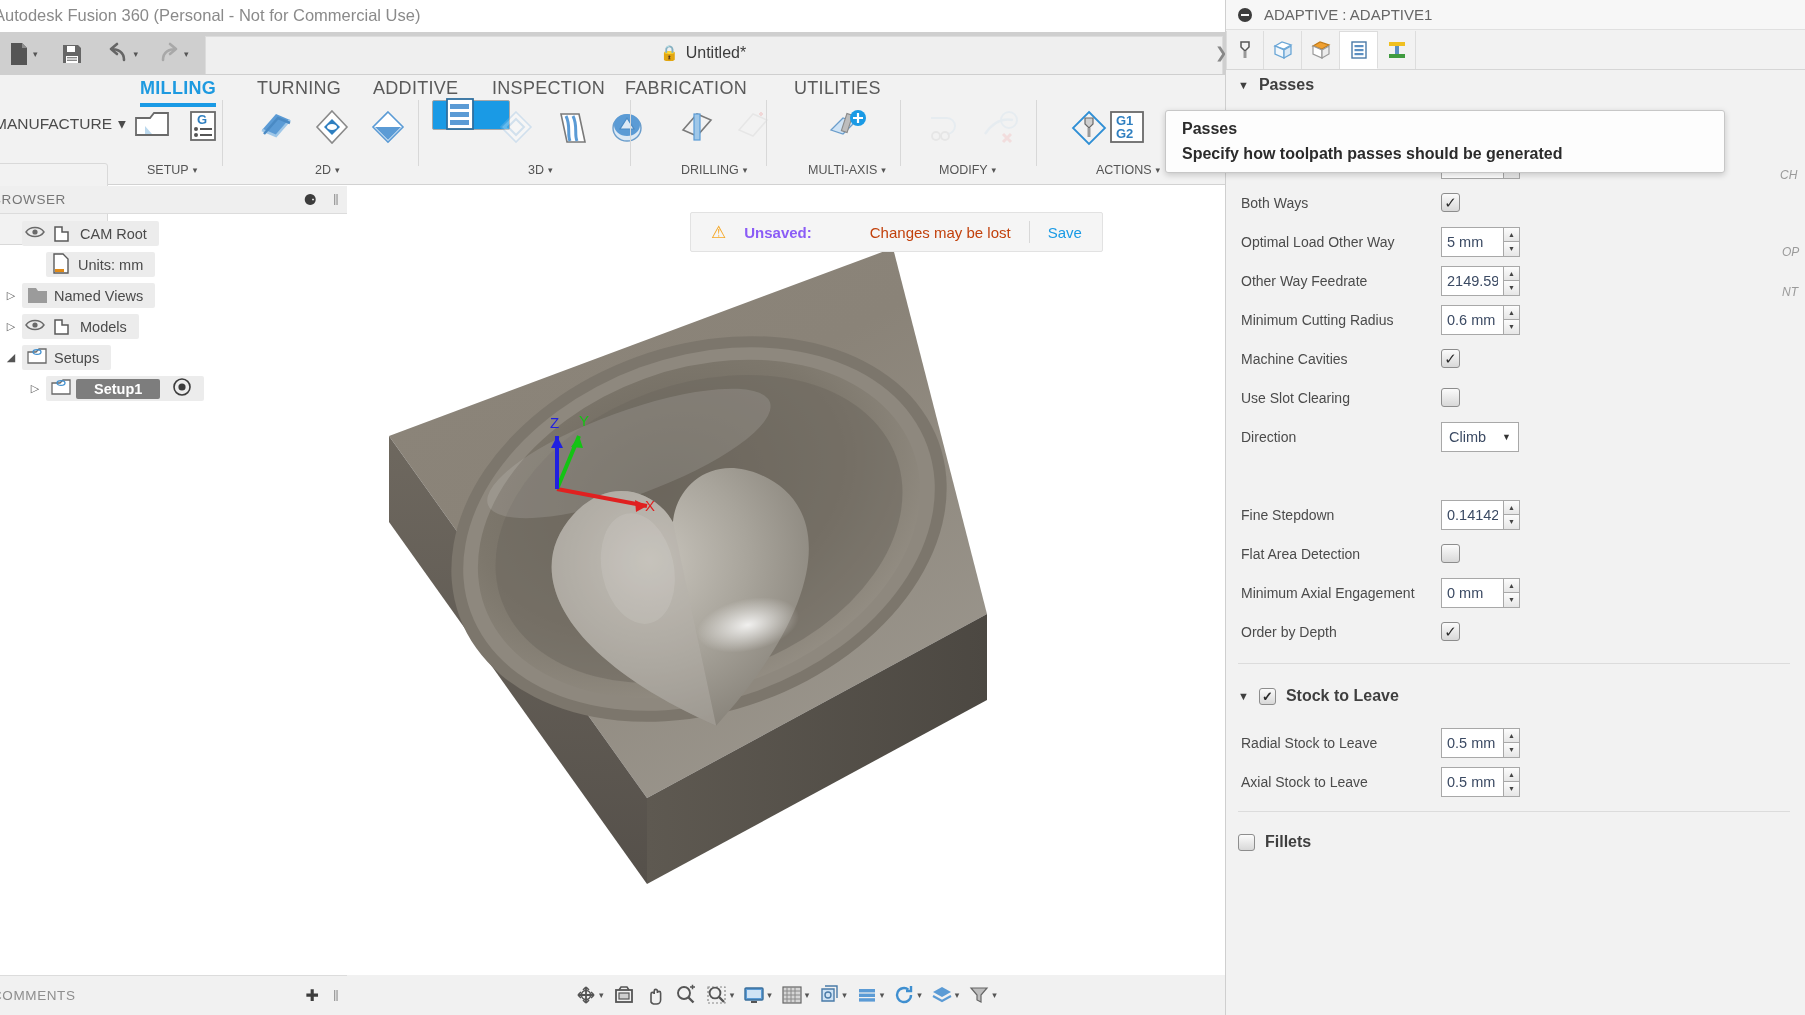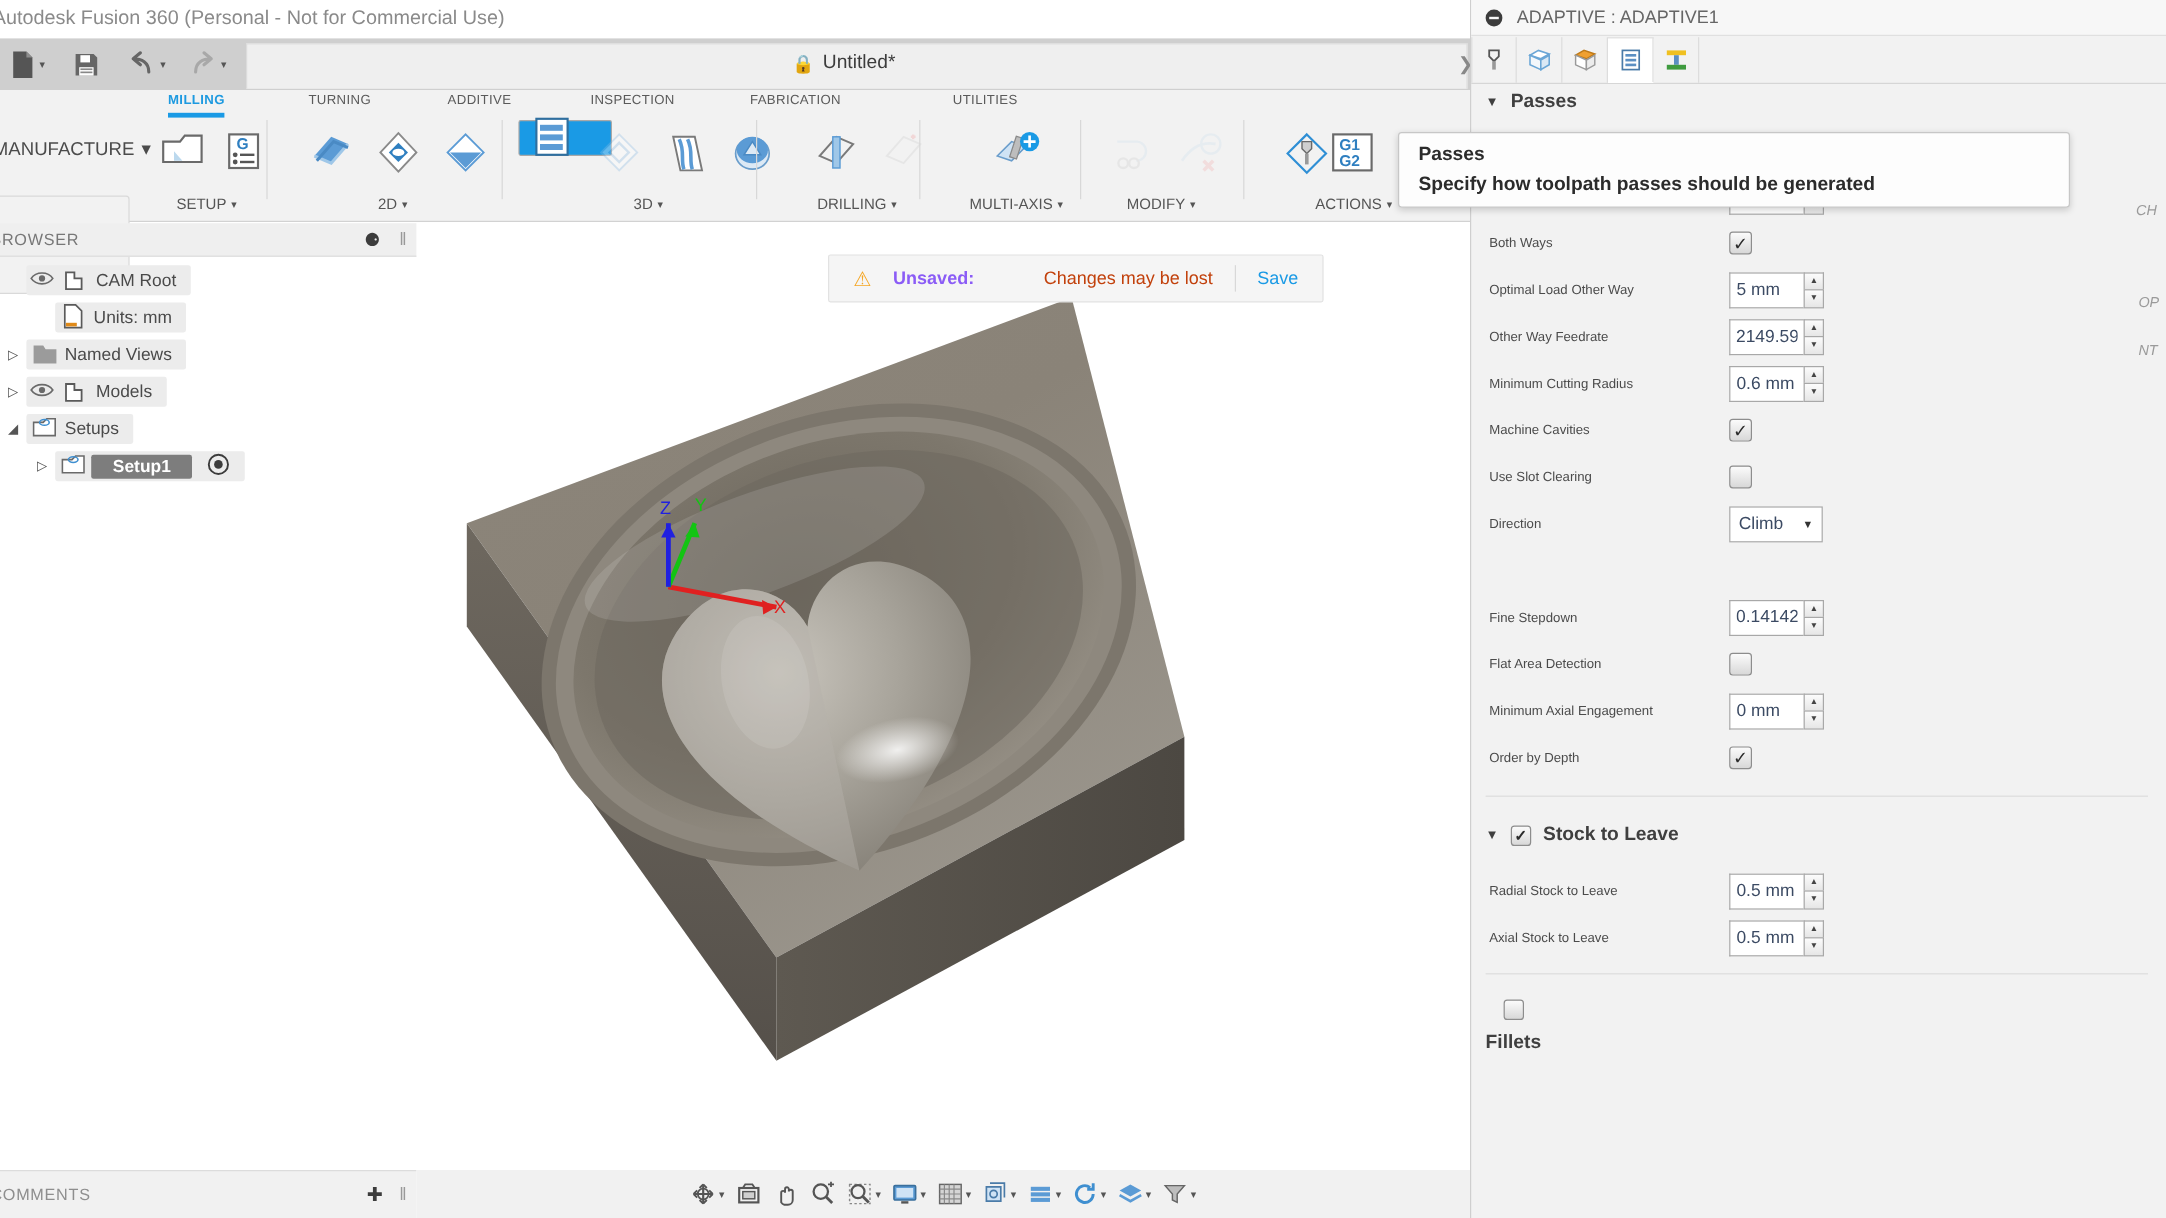--- a/index.html
+++ b/index.html
@@ -52,21 +52,21 @@
     position:absolute; left:-110px; top:88px; width:218px; height:82px;
     background:#f2f2f2; border:1px solid #d9d9d9; border-radius:3px;
   }
   .workspacelabel{
     position:absolute; left:-6px; top:115px; font-size:15.5px; color:#4b4b4b;
     display:flex; align-items:center; gap:6px;
   }
 
   .tabs{ position:absolute; left:0; top:78px; height:24px; }
   .tab{
-    position:absolute; top:0; font-size:11px; letter-spacing:.3px; color:#5a5a5a;
+    position:absolute; top:0; font-size:18px; letter-spacing:.3px; color:#5a5a5a;
     cursor:pointer; text-align:left; white-space:nowrap;
   }
   .tab.active{ color:#1e9ae0; font-weight:600; }
   .tab.active .underline{
     position:absolute; left:0; right:0; bottom:-8px; height:4px; background:#1a9ae5;
   }
 
   .groups{ position:absolute; left:0; top:96px; height:88px; width:1805px; }
   .gicon{
     position:absolute; width:54px; height:56px; display:flex;
@@ -165,21 +165,21 @@
   .sectionhdr{
     position:absolute; left:12px; font-size:16px; color:#3f3f3f; font-weight:bold;
     display:flex; align-items:center; gap:10px; cursor:pointer;
   }
   .caret{ font-size:11px; color:#3f3f3f; }
 
   .rowscroll{ position:absolute; left:0; top:105px; width:580px; height:790px; overflow:hidden; }
   .frow{
     position:absolute; left:0; width:580px; height:39px; display:flex; align-items:center;
   }
-  .flabel{ position:absolute; left:15px; font-size:11px; color:#4b4b4b; white-space:nowrap;text-align:right; }
+  .flabel{ position:absolute; left:15px; font-size:14px; color:#4b4b4b; white-space:nowrap;text-align:right; }
   .fctl{ position:absolute; left:215px; display:flex; align-items:center; }
 
   .spin{ display:flex; align-items:stretch; }
   .spin input{
     width:62px; height:30px; border:1px solid #a8a8a8; border-right:none;
     font-size:14.5px; color:#3b4a63; padding:0 5px; background:#fff;
     font-family:"Liberation Sans", sans-serif; outline:none;
   }
   .spinbtns{ width:17px; height:30px; display:flex; flex-direction:column; }
   .sbtn{
@@ -872,21 +872,21 @@
             <div class="spin">
               <input type="text" value="0.5 mm" style="">
               <div class="spinbtns">
                 <div class="sbtn top">▲</div>
                 <div class="sbtn">▼</div>
               </div>
             </div>
           </span>
         </div>
         <div class="hsep" style="top: 706px;"></div>
-        <div class="sectionhdr" style="top: 728px; position: absolute; flex-direction: column;">
+        <div class="sectionhdr" style="top: 728px; position: absolute;">
           <span class="cbox sm"></span>
           <span>Fillets</span>
         </div>
       </div>
   </div>
 
   <div class="edgeremnant" style="left:1780px; top:168px;">CH</div>
   <div class="edgeremnant" style="left:1782px; top:245px;">OP</div>
   <div class="edgeremnant" style="left:1782px; top:285px;">NT</div>
 

